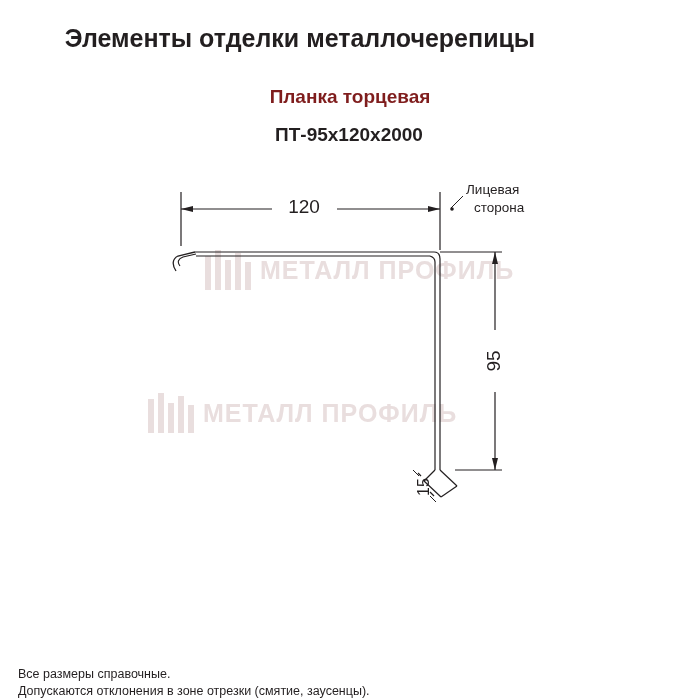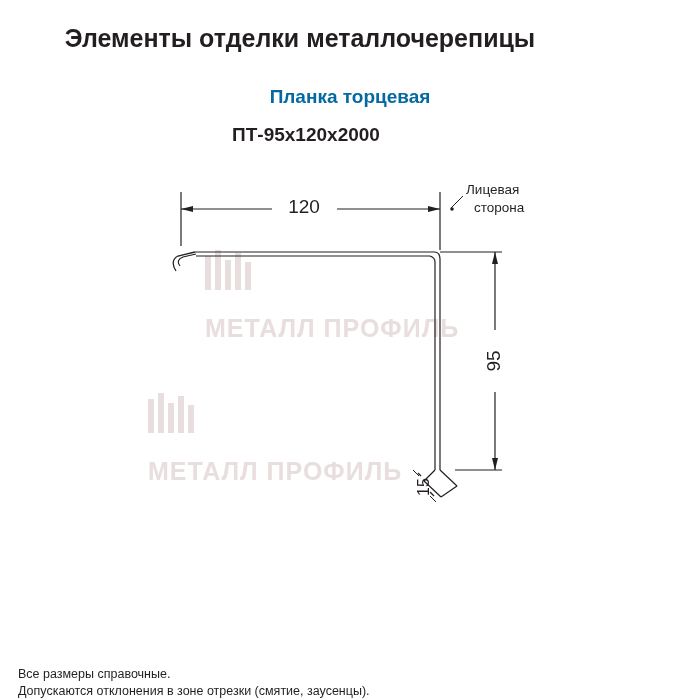--- a/index.html
+++ b/index.html
@@ -32,31 +32,32 @@
     color: #231f20;
   }
   .subtitle {
     position: absolute;
     top: 86px;
     left: 0;
     width: 700px;
     text-align: center;
     font-size: 19px;
     font-weight: bold;
-    color: #0369a1;
+    color: #7f1d1d;
   }
   .code {
     position: absolute;
     top: 124px;
     left: 0;
     width: 612px;
     text-align: center;
     font-size: 19px;
     font-weight: bold;
     color: #231f20;
+    padding-left: 43px;
   }
   .drawing {
     position: absolute;
     top: 0;
     left: 0;
     width: 700px;
     height: 700px;
   }
   .footer {
     position: absolute;
@@ -82,23 +83,22 @@
     white-space: nowrap;
   }
   .wm .wm-logo {
     width: 46px;
     height: 40px;
     position: relative;
     flex: 0 0 auto;
   }
   .wm-row {
     display: flex;
-    align-items: flex-start;
-    gap: 24px;
-    flex-direction: column;
+    align-items: center;
+    gap: 9px;
   }
   .wm-logo .bar {
     position: absolute;
     background: #e9dede;
   }
 </style>
 </head>
 <body>
 
 <div class="page">

